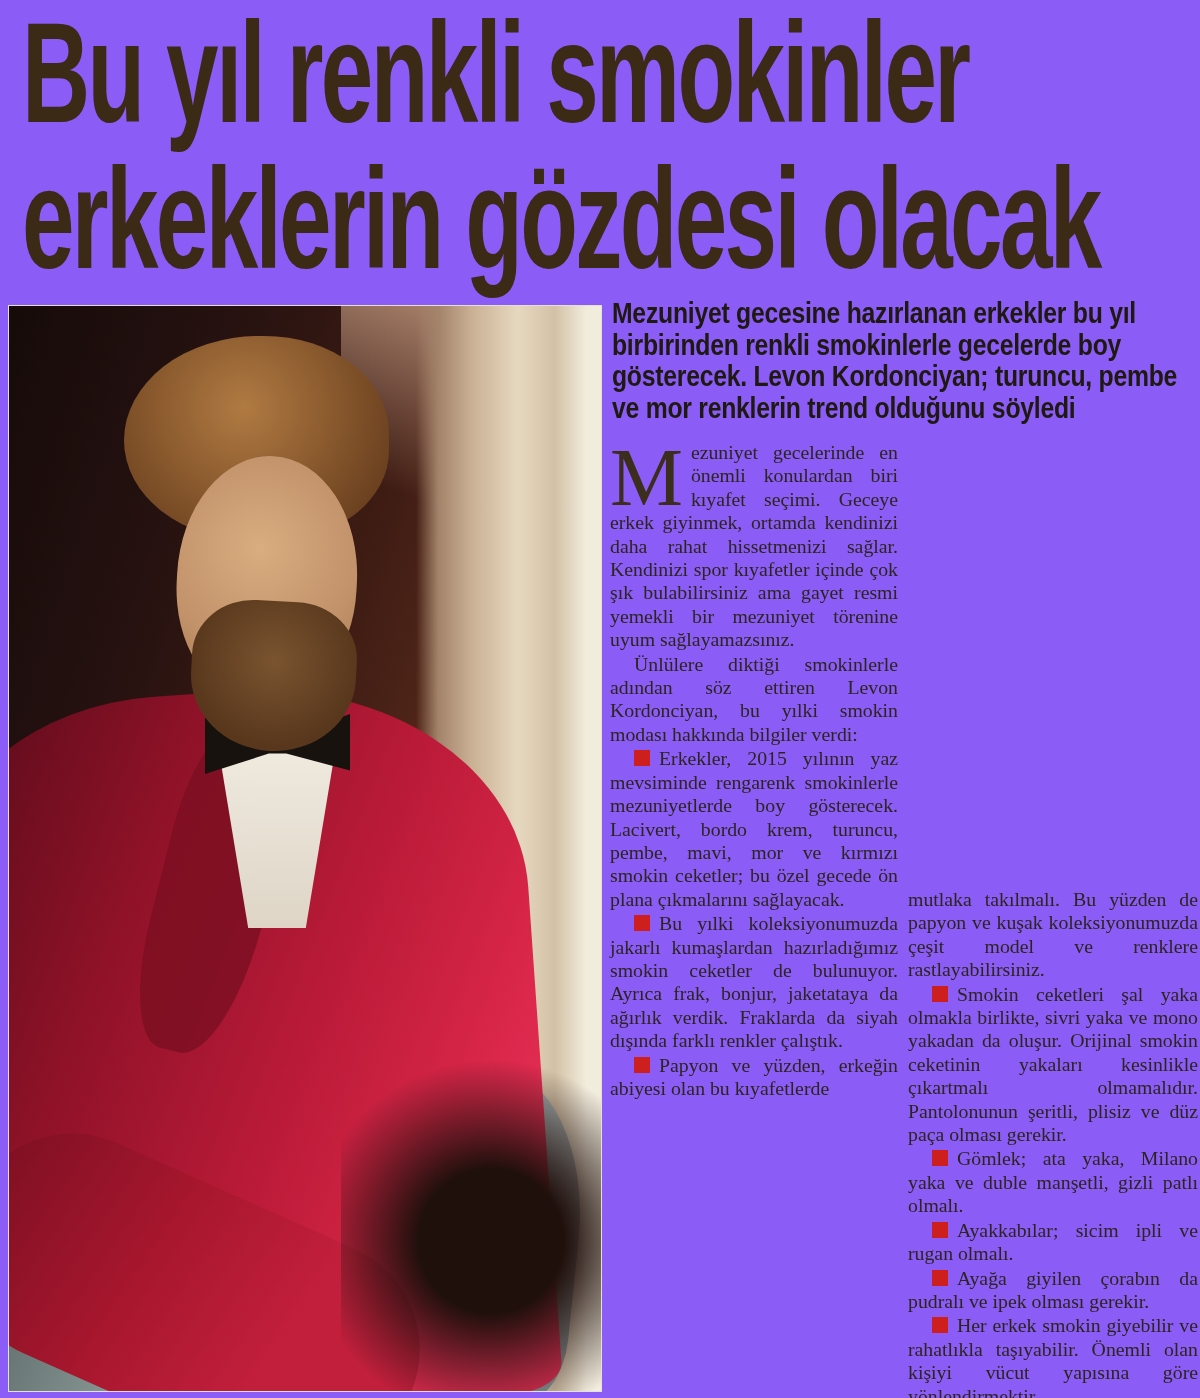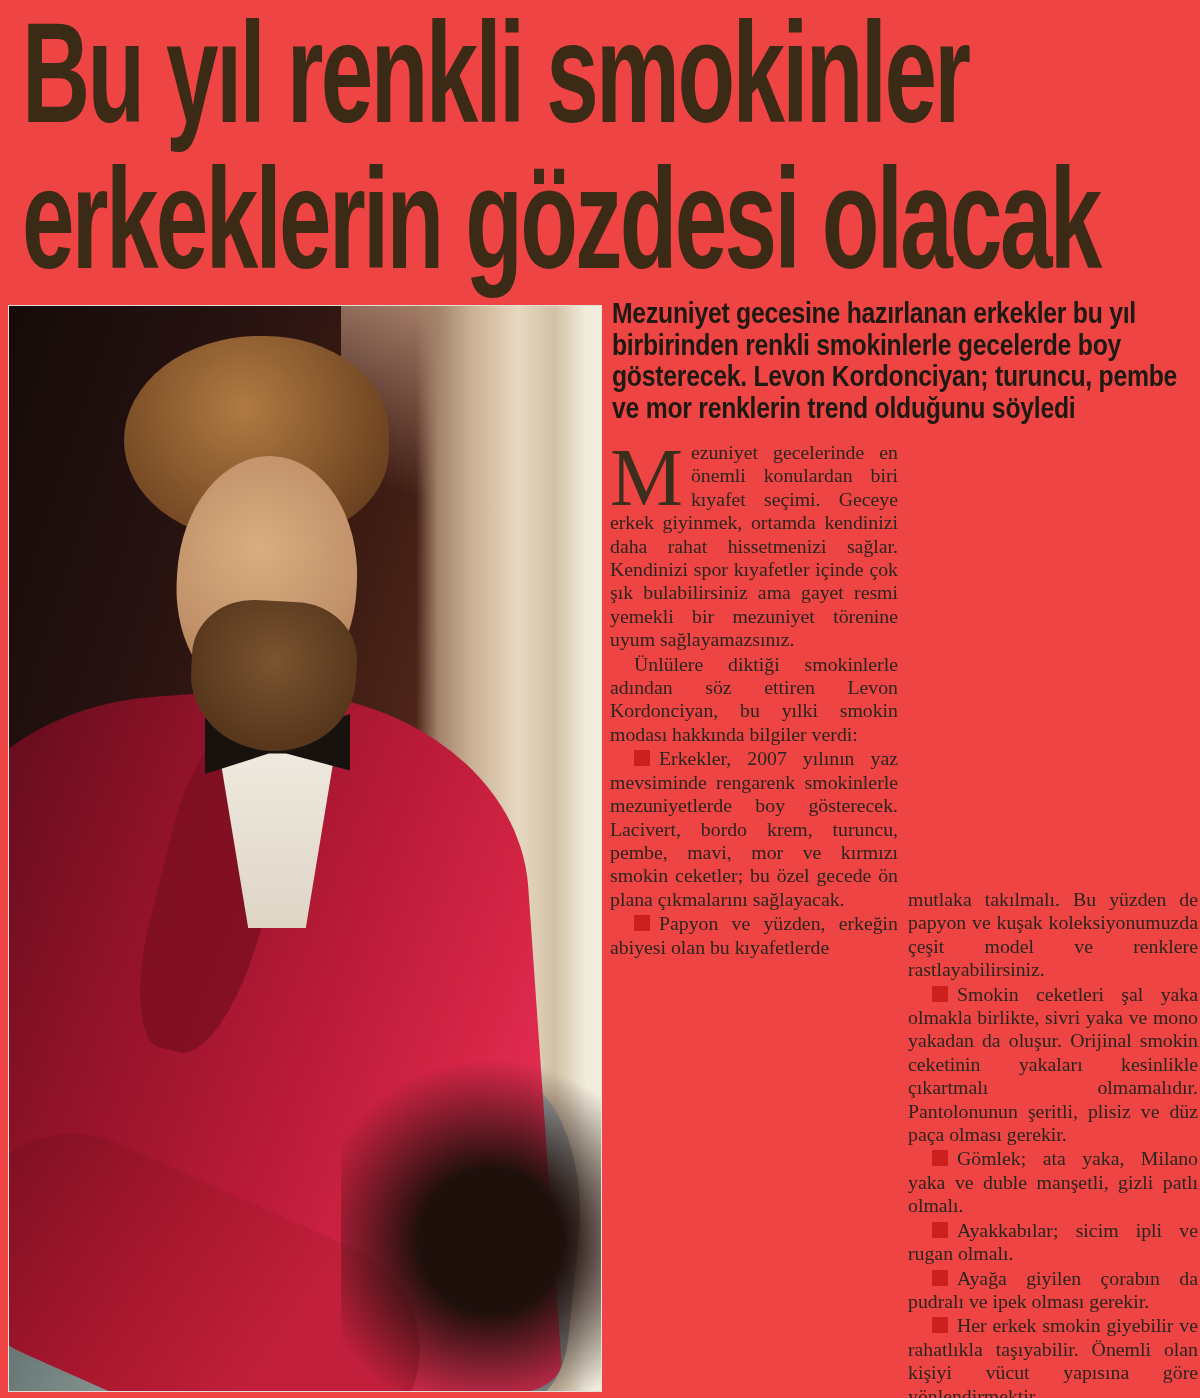--- a/index.html
+++ b/index.html
@@ -1,18 +1,18 @@
 <!DOCTYPE html>
 <html><head>
 <meta charset="utf-8">
 <style>
   html,body{margin:0;padding:0;background:#e8e6e2;}
   #page{
     position:relative;width:1200px;height:1398px;margin:0 auto;
-    background:#ef4444;overflow:hidden;
+    background:#8b5cf6;overflow:hidden;
     font-family:"Liberation Serif", serif;color:#2b251e;
   }
   
   .headline{
     position:absolute;left:22px;top:0px;width:1850px;
     transform:scaleX(0.66);transform-origin:0 0;
     font-family:"Liberation Sans", sans-serif;font-weight:bold;
     font-size:143px;line-height:146px;letter-spacing:-4px;color:#3b2a15;
     white-space:nowrap;
   }
@@ -155,21 +155,22 @@
     <div class="lp-trouser"></div>
     <div class="lp-forearm"></div>
 
     <div class="lp-hands"></div>
     <div class="lp-vignette"></div>
   </div>
 
   <div class="col col-middle">
     <p class="lead"><span class="dropcap">M</span><span>ezuniyet gecelerinde en önemli konulardan biri kıyafet seçimi. Geceye erkek giyinmek, ortamda kendinizi daha rahat hissetmenizi sağlar. Kendinizi spor kıyafetler içinde çok şık bulabilirsiniz ama gayet resmi yemekli bir mezuniyet törenine uyum sağlayamazsınız.</span></p>
     <p class="indent">Ünlülere diktiği smokinlerle adından söz ettiren Levon Kordonciyan, bu yılki smokin modası hakkında bilgiler verdi:</p>
-    <p class="bullet-para"><span class="bullet"></span><span>Erkekler, 2007 yılının yaz mevsiminde rengarenk smokinlerle mezuniyetlerde boy gösterecek. Lacivert, bordo krem, turuncu, pembe, mavi, mor ve kırmızı smokin ceketler; bu özel gecede ön plana çıkmalarını sağlayacak.</span></p>
+    <p class="bullet-para"><span class="bullet"></span><span>Erkekler, 2015 yılının yaz mevsiminde rengarenk smokinlerle mezuniyetlerde boy gösterecek. Lacivert, bordo krem, turuncu, pembe, mavi, mor ve kırmızı smokin ceketler; bu özel gecede ön plana çıkmalarını sağlayacak.</span></p>
+    <p class="bullet-para"><span class="bullet"></span><span>Bu yılki koleksiyonumuzda jakarlı kumaşlardan hazırladığımız smokin ceketler de bulunuyor. Ayrıca frak, bonjur, jaketataya da ağırlık verdik. Fraklarda da siyah dışında farklı renkler çalıştık.</span></p>
     <p class="bullet-para"><span class="bullet"></span><span>Papyon ve yüzden, erkeğin abiyesi olan bu kıyafetlerde</span></p>
   </div>
 
 
   <div class="col col-right">
     <p>mutlaka takılmalı. Bu yüzden de papyon ve kuşak koleksiyonumuzda çeşit model ve renklere rastlayabilirsiniz.</p>
     <p class="bullet-para"><span class="bullet"></span><span>Smokin ceketleri şal yaka olmakla birlikte, sivri yaka ve mono yakadan da oluşur. Orijinal smokin ceketinin yakaları kesinlikle çıkartmalı olmamalıdır. Pantolonunun şeritli, plisiz ve düz paça olması gerekir.</span></p>
     <p class="bullet-para"><span class="bullet"></span><span>Gömlek; ata yaka, Milano yaka ve duble manşetli, gizli patlı olmalı.</span></p>
     <p class="bullet-para"><span class="bullet"></span><span>Ayakkabılar; sicim ipli ve rugan olmalı.</span></p>
     <p class="bullet-para"><span class="bullet"></span><span>Ayağa giyilen çorabın da pudralı ve ipek olması gerekir.</span></p>

